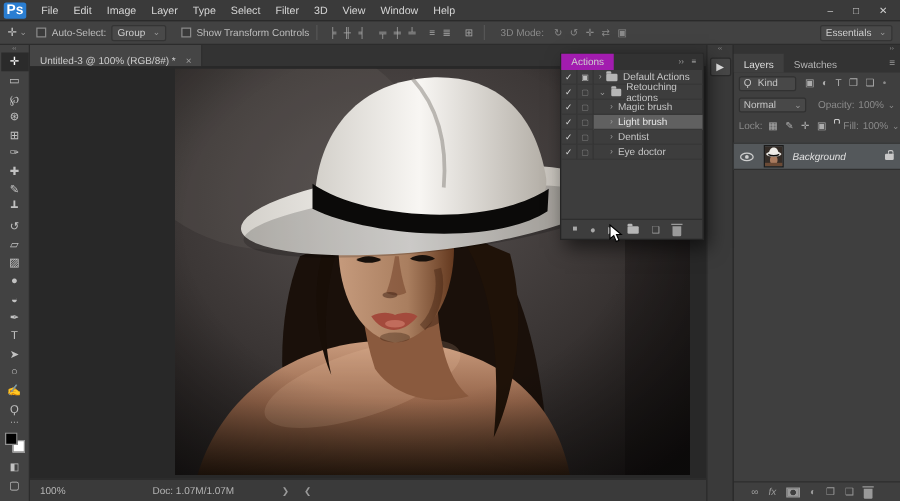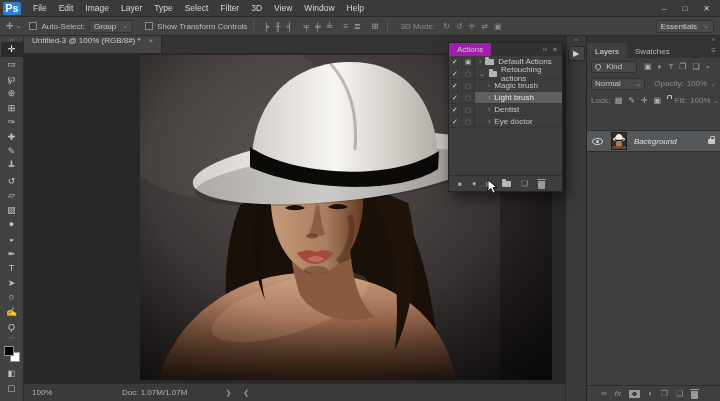--- a/index.html
+++ b/index.html
@@ -35,21 +35,21 @@
   .tool { width:22px; height:14.6px; display:flex; align-items:center; justify-content:center;
           font-size:9px; color:#c2c2c2; }
   .tool.selected { background:#2b2b2b; color:#fff; }
   .swatchbox { position:relative; width:16px; height:16px; margin-top:3px; }
   .fg { position:absolute; top:0; left:0; width:10px; height:10px; background:#000; border:1px solid #909090; }
   .bgsw { position:absolute; bottom:0; right:0; width:10px; height:10px; background:#fff; border:1px solid #909090; }
 
   
   .docarea { position:absolute; top:36px; left:24px; width:541px; bottom:0; background:#282828; }
   .tabbar { height:17px; background:#333; display:flex; }
-  .doctab { background:#454545; display:flex; align-items:flex-start; padding:0 8px; gap:8px;
+  .doctab { background:#454545; display:flex; align-items:flex-end; padding:0 8px; gap:8px;
             font-size:8px; color:#cccccc; border-right:1px solid #292929; }
   .tab-close { color:#9f9f9f; }
   .viewport { position:absolute; top:17px; left:0; right:0; bottom:18px; overflow:hidden; background:#282828; }
   .photo { position:absolute; left:116px; top:2px; }
   .statusbar { position:absolute; left:0; right:0; bottom:0; height:18px; background:#3a3a3a;
                border-top:1px solid #2c2c2c; display:flex; align-items:center; font-size:8px; color:#b5b5b5; }
   .st-zoom { margin-left:8px; width:60px; }
   .st-doc { margin-left:30px; }
   .st-chev { margin-left:38px; font-size:7px; color:#9a9a9a; }
 
@@ -67,21 +67,21 @@
                     color:#9a9a9a; line-height:7px; }
   .ltabs { height:15px; background:#333; display:flex; align-items:stretch; }
   .ltab { padding:2px 8px 0; display:flex; align-items:center; color:#b5b5b5; }
   .ltab.active { background:#3f3f3f; color:#dedede; }
   .ltab-menu { margin-left:auto; padding-right:4px; color:#9a9a9a; display:flex; align-items:center; }
   .lrow { display:flex; align-items:center; padding:0 4px; height:17px; gap:3px; }
   .lbox { background:#484848; border:1px solid #313131; border-radius:2px; height:12px;
           display:flex; align-items:center; padding:0 3px; gap:5px; color:#c5c5c5; }
   .licon { color:#adadad; font-size:8px; margin:0 1.5px; }
   .ldot { color:#8a8a8a; margin-left:2px; }
-  .layerrow { height:22px; background:#54585b; display:flex; align-items:center; margin-top:21px;
+  .layerrow { height:22px; background:#54585b; display:flex; align-items:center; margin-top:5px;
               border-top:1px solid #2f2f2f; border-bottom:1px solid #2f2f2f; padding:0 5px; }
   .thumb { width:16px; height:18px; border:1px solid #1c1c1c; margin:0 7px 0 8px; }
   .lname { font-style:italic; color:#e0e0e0; flex:1; }
   .lbottom { position:absolute; bottom:0; left:0; right:0; height:16px; border-top:1px solid #2e2e2e;
              display:flex; align-items:center; gap:8px; padding-left:14px; color:#9a9a9a; }
 
   
   .actionspanel { position:absolute; left:448px; top:42px; width:115px; height:150px; background:#3d3d3d;
                   border:1px solid #252525; box-shadow:4px 6px 14px rgba(0,0,0,.55); font-size:8px; z-index:10; }
   .ap-header { height:13px; background:#323232; display:flex; align-items:center; }

